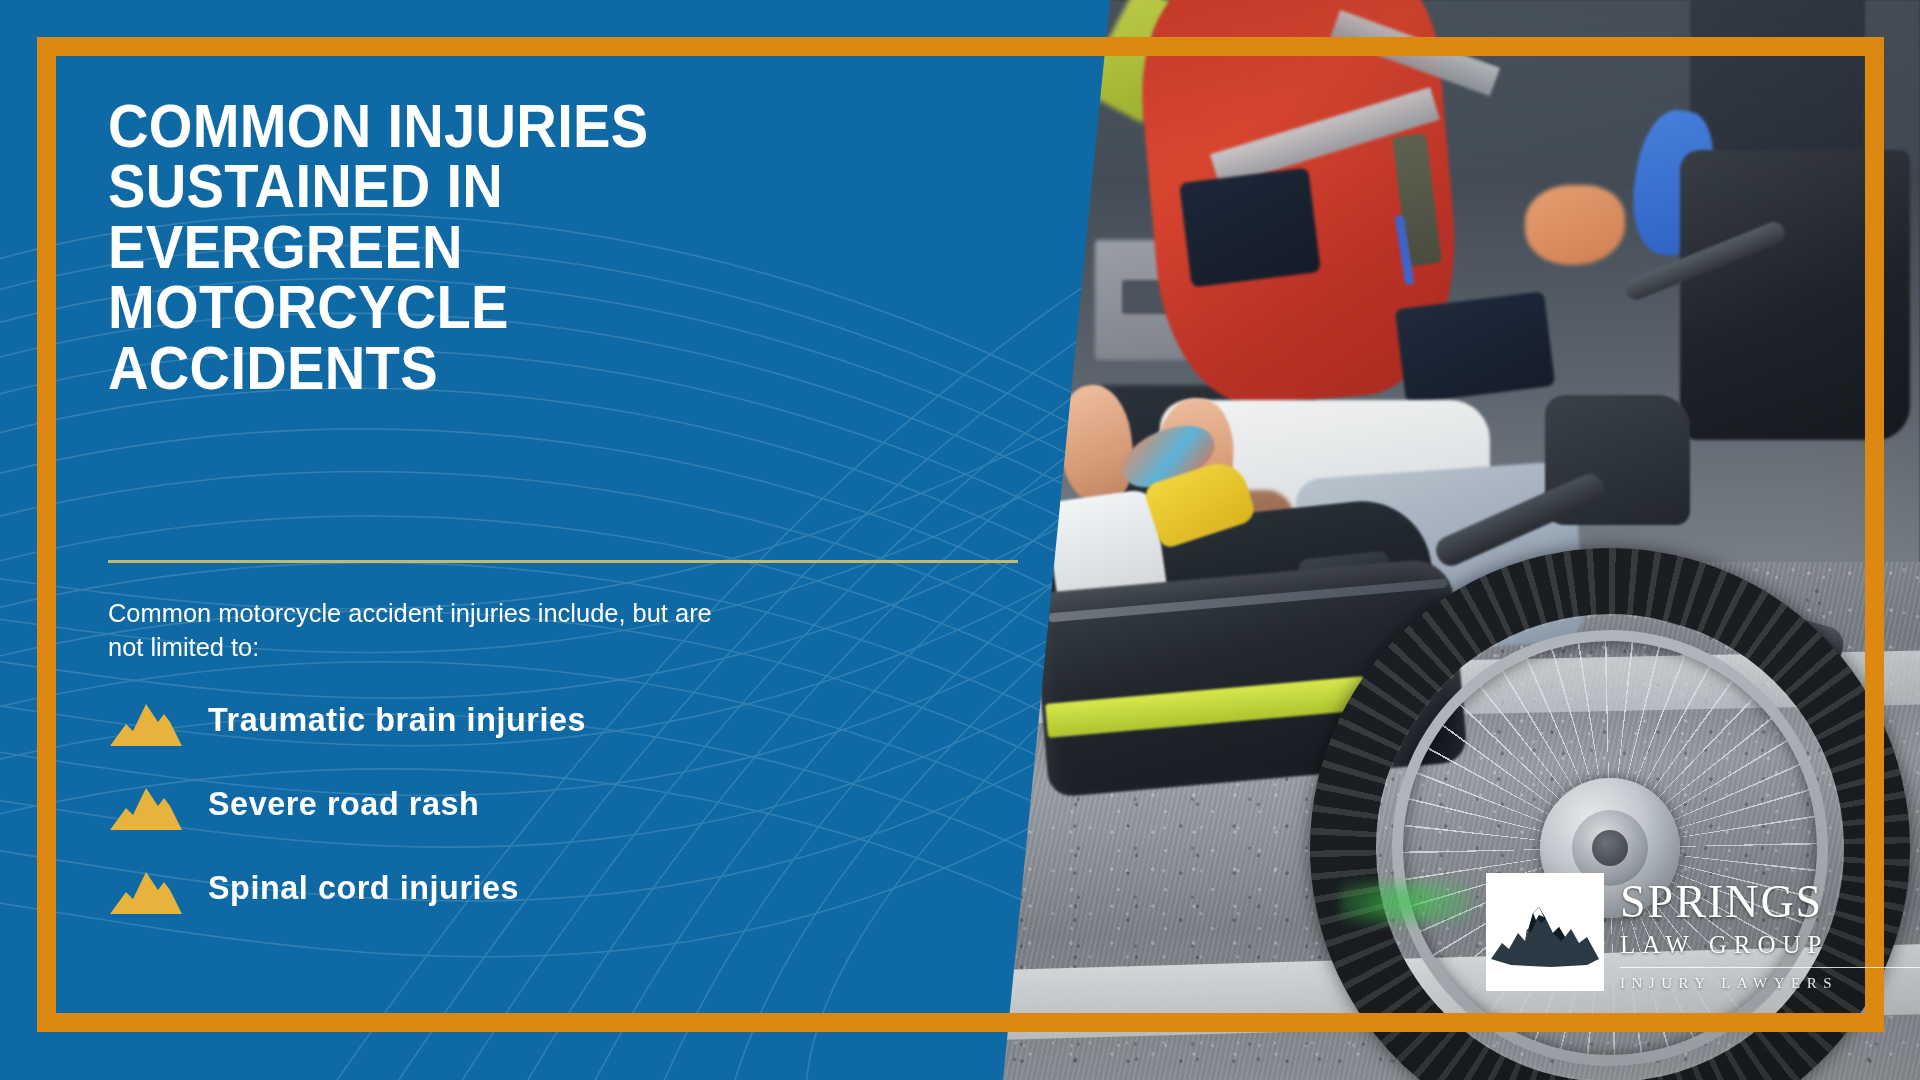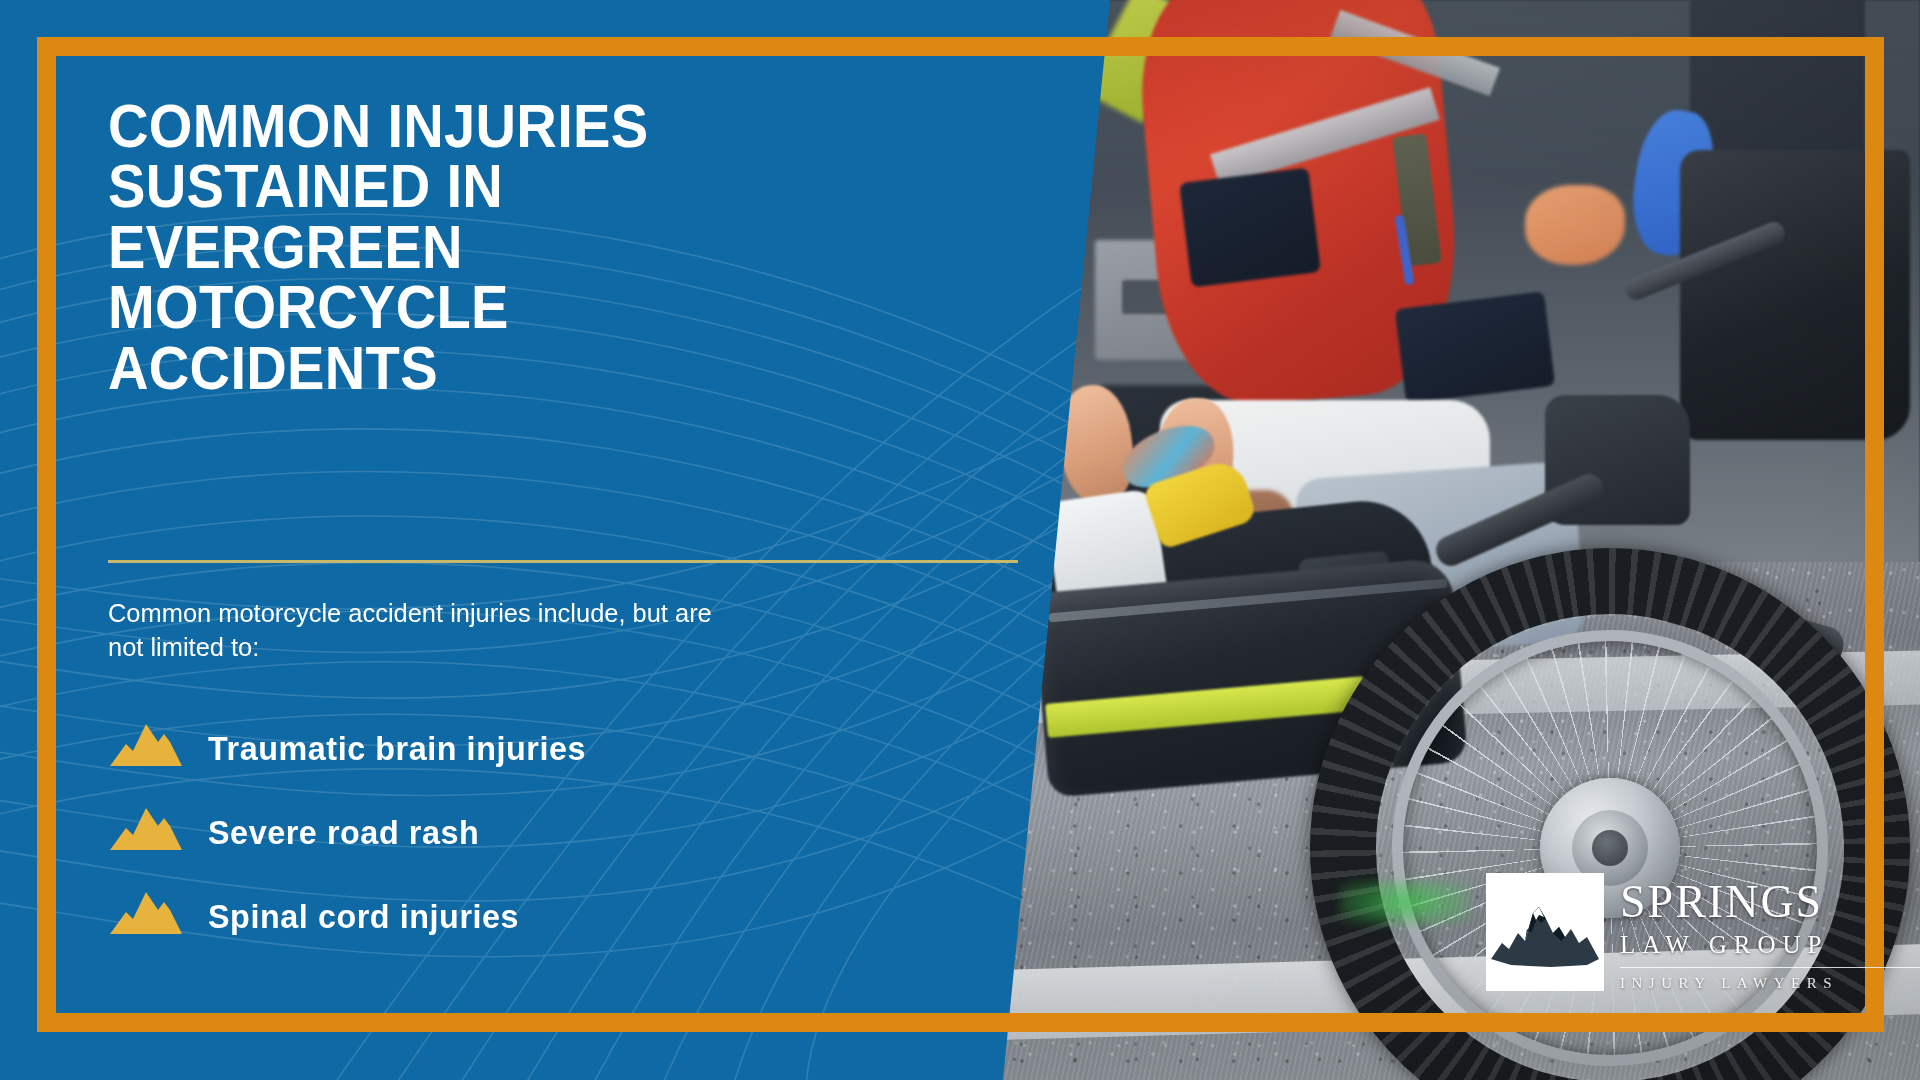--- a/index.html
+++ b/index.html
@@ -352,21 +352,21 @@
     line-height:1.30;
     font-weight:400;
     transform:scaleX(.96);
     transform-origin:left top;
   }
   .bullets{
     position:absolute; top:700px; left:108px; width:830px;
     list-style:none;
   }
   .bullet{
-    display:flex; align-items:flex-end;
+    display:flex; align-items:flex-start;
     height:68px;
     margin-bottom:16px;
   }
   .bullet-icon{
     width:76px; height:48px; flex:0 0 76px;
     margin-right:24px;
     display:block;
   }
   .bullet-label{
     color:#ffffff;

